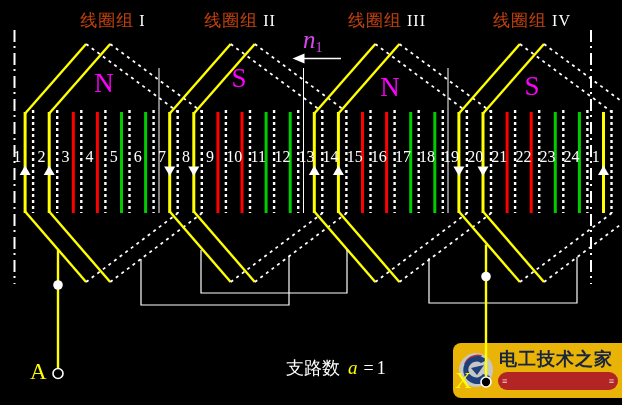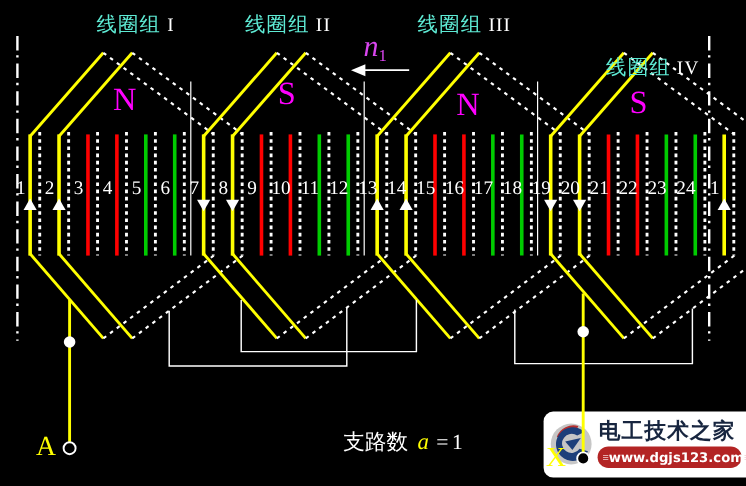--- a/index.html
+++ b/index.html
@@ -3,37 +3,37 @@
 <meta charset="utf-8">
 <style>
   html,body{margin:0;padding:0;background:#000;}
   .stage{
     position:relative;width:622px;height:405px;background:#000;
     overflow:hidden;font-family:"Liberation Sans",sans-serif;
   }
   .stage svg#wires{position:absolute;left:0;top:0;z-index:2;}
   .lbl{position:absolute;z-index:3;white-space:nowrap;}
   .grp{transform:translateX(-50%);font-size:17px;letter-spacing:1px;top:9px;}
-  .grp .cn{color:#5eead4;font-family:"DejaVu Sans",sans-serif;}
+  .grp .cn{color:#c2410c;font-family:"DejaVu Sans",sans-serif;}
   .grp .rn{color:#ffffff;font-family:"Liberation Serif",serif;font-size:16px;margin-left:5px;}
   .pole{transform:translate(-50%,-50%);color:#ff00ff;
     font-family:"Liberation Serif",serif;font-size:27px;}
   .n1{left:303px;top:26px;color:#d946ef;font-family:"Liberation Serif",serif;}
   .n1 i{font-size:25px;}
   .n1 sub{font-size:14px;}
   .caption{left:246px;top:356px;color:#ffffff;font-size:18px;
     font-family:"DejaVu Sans",sans-serif;margin-left:40px;}
   .caption .var{color:#ffff00;font-family:"Liberation Serif",serif;font-size:19px;margin:0 3px 0 8px;}
   .caption .eq{margin:0 3px;font-family:"Liberation Serif",serif;}
   .caption .val{font-family:"Liberation Serif",serif;}
   .term{color:#ffff00;font-family:"Liberation Serif",serif;font-size:23px;}
   .termA{left:30px;top:359px;}
   .termX{left:455px;top:368px;}
   .watermark{position:absolute;left:453px;top:343px;width:169px;height:55px;
-    background:#ffffff;border-radius:8px 0 0 8px;z-index:1;}
+    background:#eab308;border-radius:8px 0 0 8px;z-index:1;}
   .wm-logo{position:absolute;left:4px;top:8px;}
   .wm-title{position:absolute;left:46px;top:4px;width:120px;
     color:#17253f;font-weight:bold;font-size:18px;letter-spacing:1px;
     font-family:"DejaVu Sans",sans-serif;}
   .wm-pill{position:absolute;left:45px;top:29px;width:120px;height:18px;
     background:#b32424;border-radius:9px;color:#ffffff;
     display:flex;align-items:center;justify-content:space-between;
     padding:0 4px;box-sizing:border-box;}
   .wm-pill .url{font-size:11px;font-weight:bold;font-family:"DejaVu Sans",sans-serif;}
   .wm-pill .deco{font-size:9px;color:#f0d0d0;}
@@ -46,21 +46,20 @@
   <div class="watermark">
     <svg class="wm-logo" width="38" height="38" viewBox="0 0 38 38">
       <circle cx="19" cy="19" r="17" fill="#c6c6c6"></circle>
       <path d="M7 13 A15 15 0 0 1 25 4 L22 10 A10 10 0 0 0 12 15 Z" fill="#b53030"></path>
       <path d="M30 9 A14 14 0 1 0 33 25 L26 23 A8 8 0 1 1 24 12 Z" fill="#1d3f7a"></path>
       <path d="M14 17 L27 14 L20 24 Z" fill="#1d3f7a"></path>
     </svg>
     <div class="wm-title">电工技术之家</div>
     <div class="wm-pill">
       <span class="deco">≡</span>
-      <span class="url">www.dgjs123.com</span>
       <span class="deco">≡</span>
     </div>
   </div>
 
   <svg id="wires" width="622" height="405" viewBox="0 0 622 405">
       <line x1="14.5" y1="30" x2="14.5" y2="284" stroke="#ffffff" stroke-width="2" stroke-dasharray="12,4,2,5"></line>
       <line x1="591" y1="30" x2="591" y2="284" stroke="#ffffff" stroke-width="2" stroke-dasharray="12,4,2,5"></line>
       <line x1="159" y1="68" x2="159" y2="213" stroke="#ffffff" stroke-width="1"></line>
       <line x1="303.5" y1="68" x2="303.5" y2="213" stroke="#ffffff" stroke-width="1"></line>
       <line x1="448" y1="68" x2="448" y2="213" stroke="#ffffff" stroke-width="1"></line>
@@ -193,21 +192,21 @@
       <polygon points="292.5,58.5 304.5,53.5 304.5,63.5" fill="#fff"></polygon>
     </svg>
 
   <div id="labels">
       <div class="lbl grp" style="left: 113px;"><span class="cn">线圈组</span><span class="rn">I</span></div>
       <div class="lbl pole" style="left: 104px; top: 83px;">N</div>
       <div class="lbl grp" style="left: 240px;"><span class="cn">线圈组</span><span class="rn">II</span></div>
       <div class="lbl pole" style="left: 239px; top: 78px;">S</div>
       <div class="lbl grp" style="left: 387px; text-align: center;"><span class="cn">线圈组</span><span class="rn">III</span></div>
       <div class="lbl pole" style="left: 390px; top: 87px;">N</div>
-      <div class="lbl grp" style="left: 544px; margin-top: 36px;"><span class="cn">线圈组</span><span class="rn">IV</span></div>
+      <div class="lbl grp" style="left: 532px;"><span class="cn">线圈组</span><span class="rn">IV</span></div>
       <div class="lbl pole" style="left: 532px; top: 86px;">S</div>
     </div>
 
   <div class="lbl n1"><i>n</i><sub>1</sub></div>
 
   <div class="lbl caption">
     <span>支路数</span><i class="var">a</i><span class="eq">=</span><span class="val">1</span>
   </div>
 
   <div class="lbl term termA">A</div>

